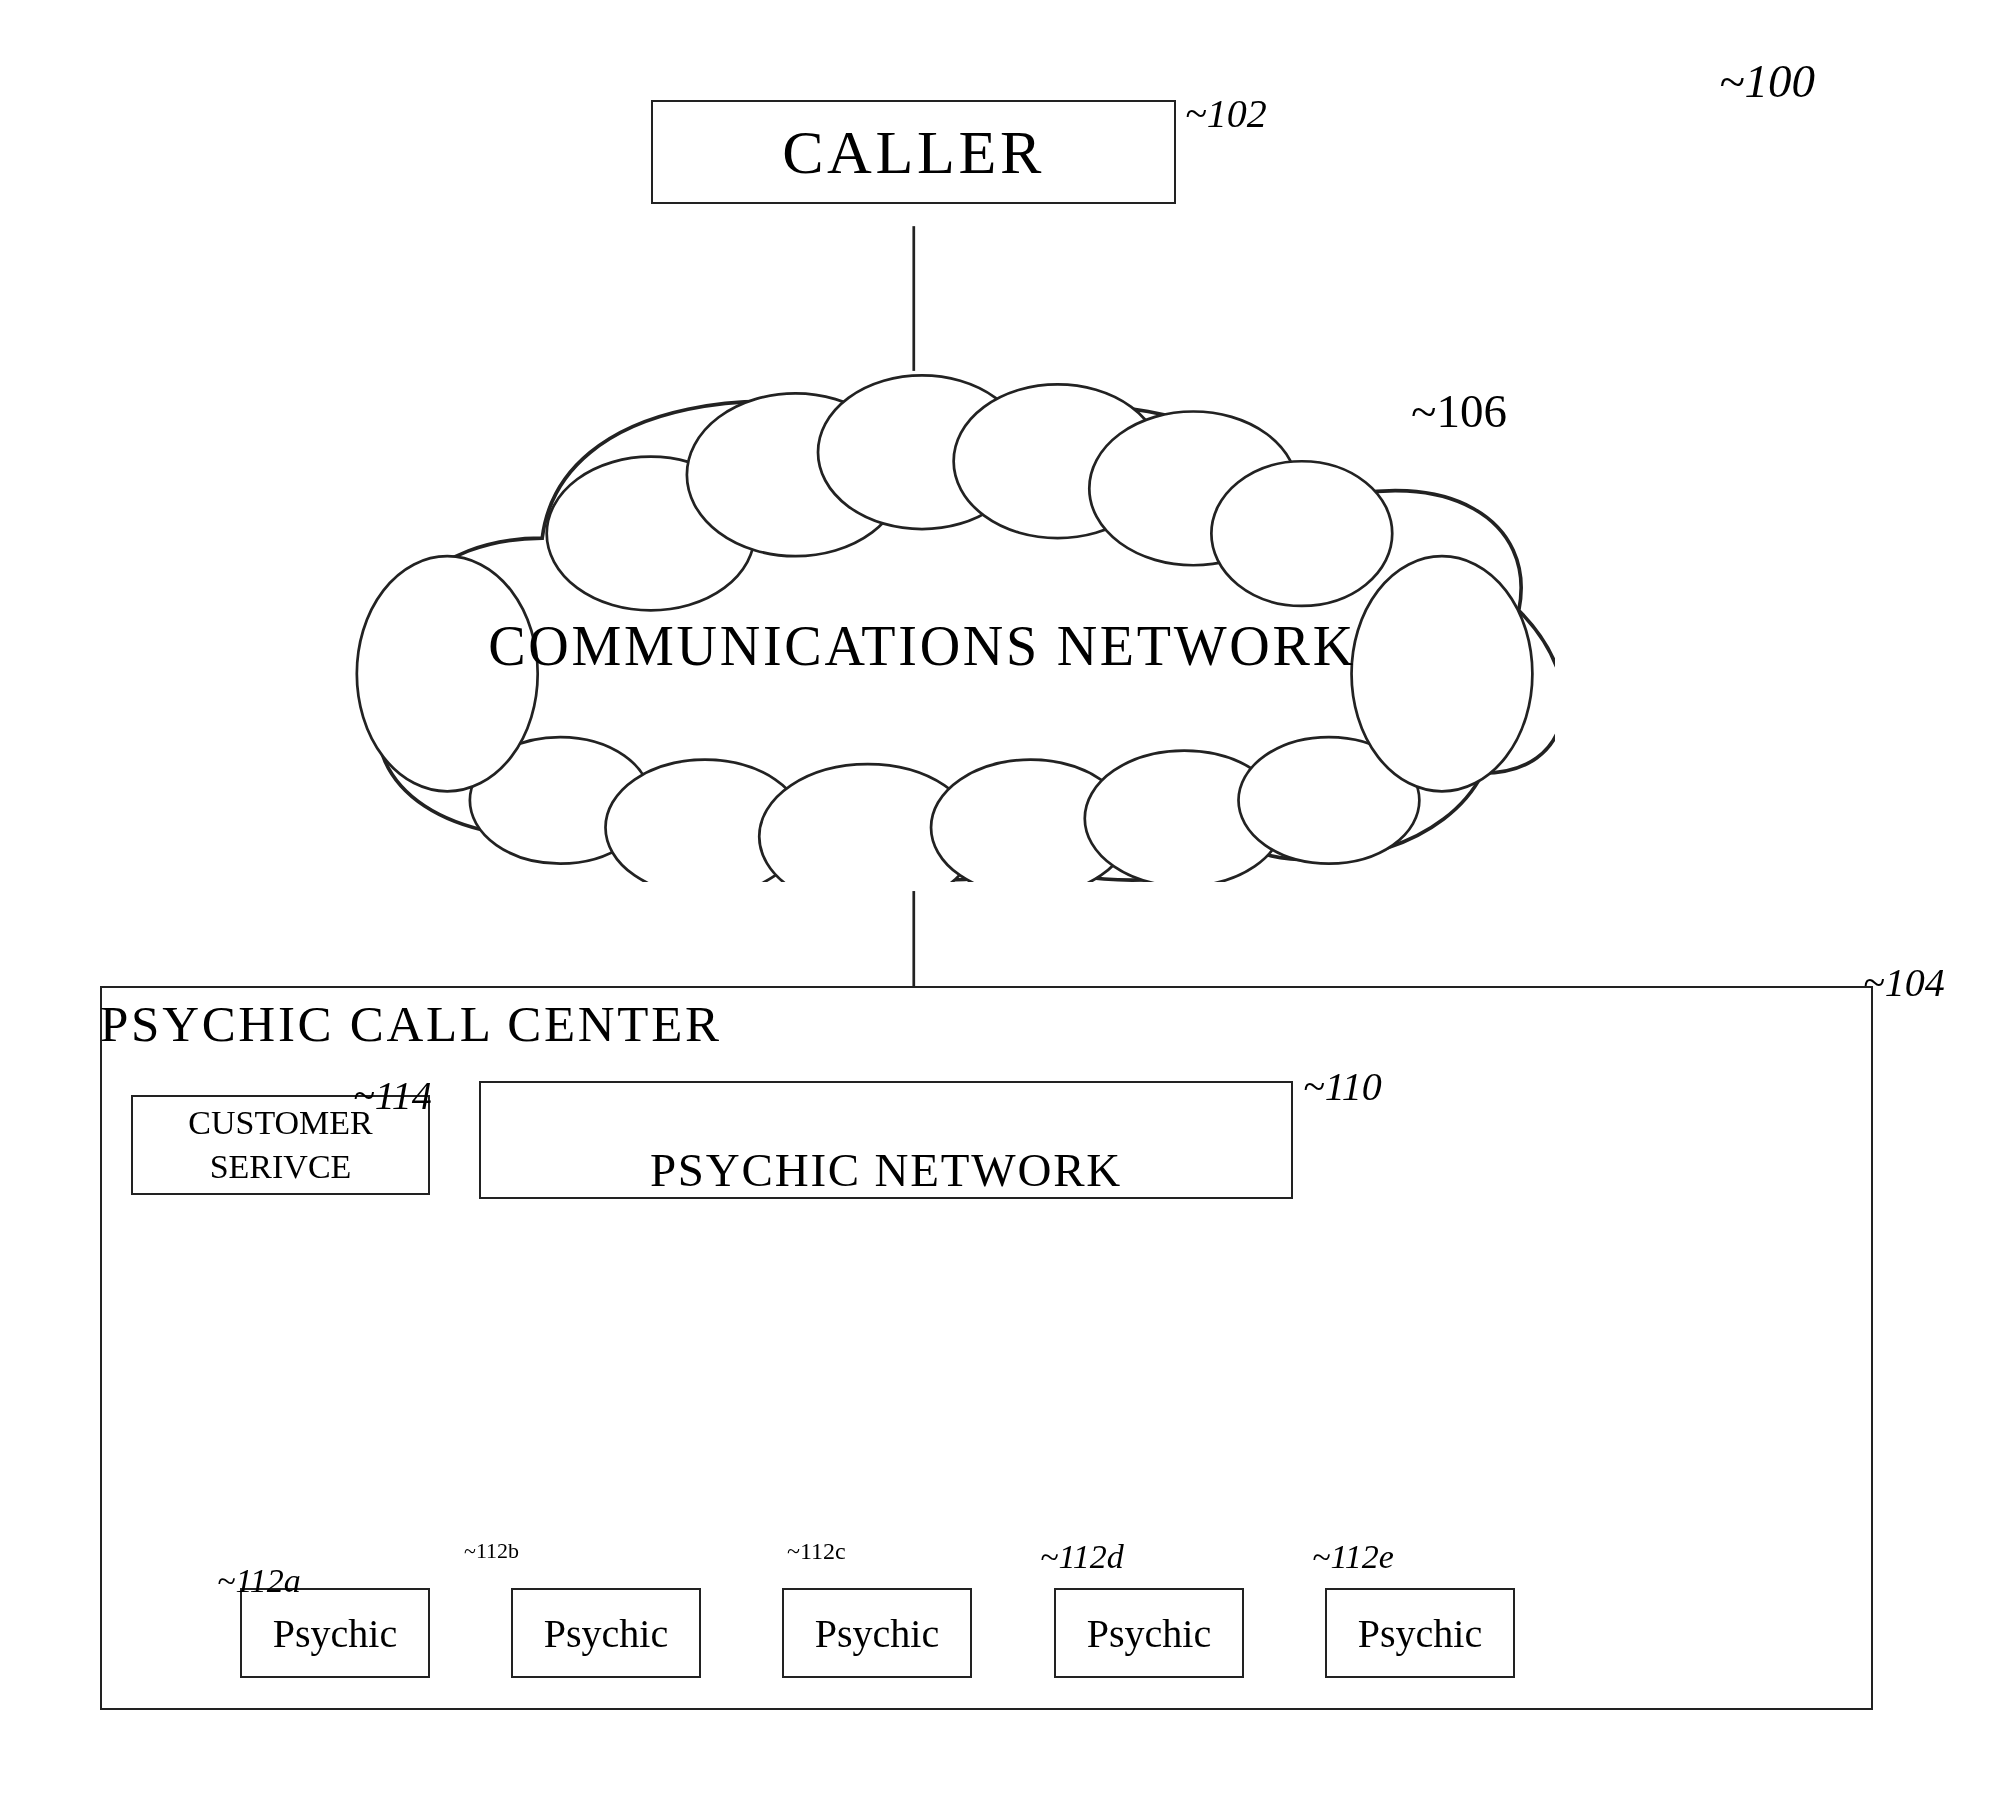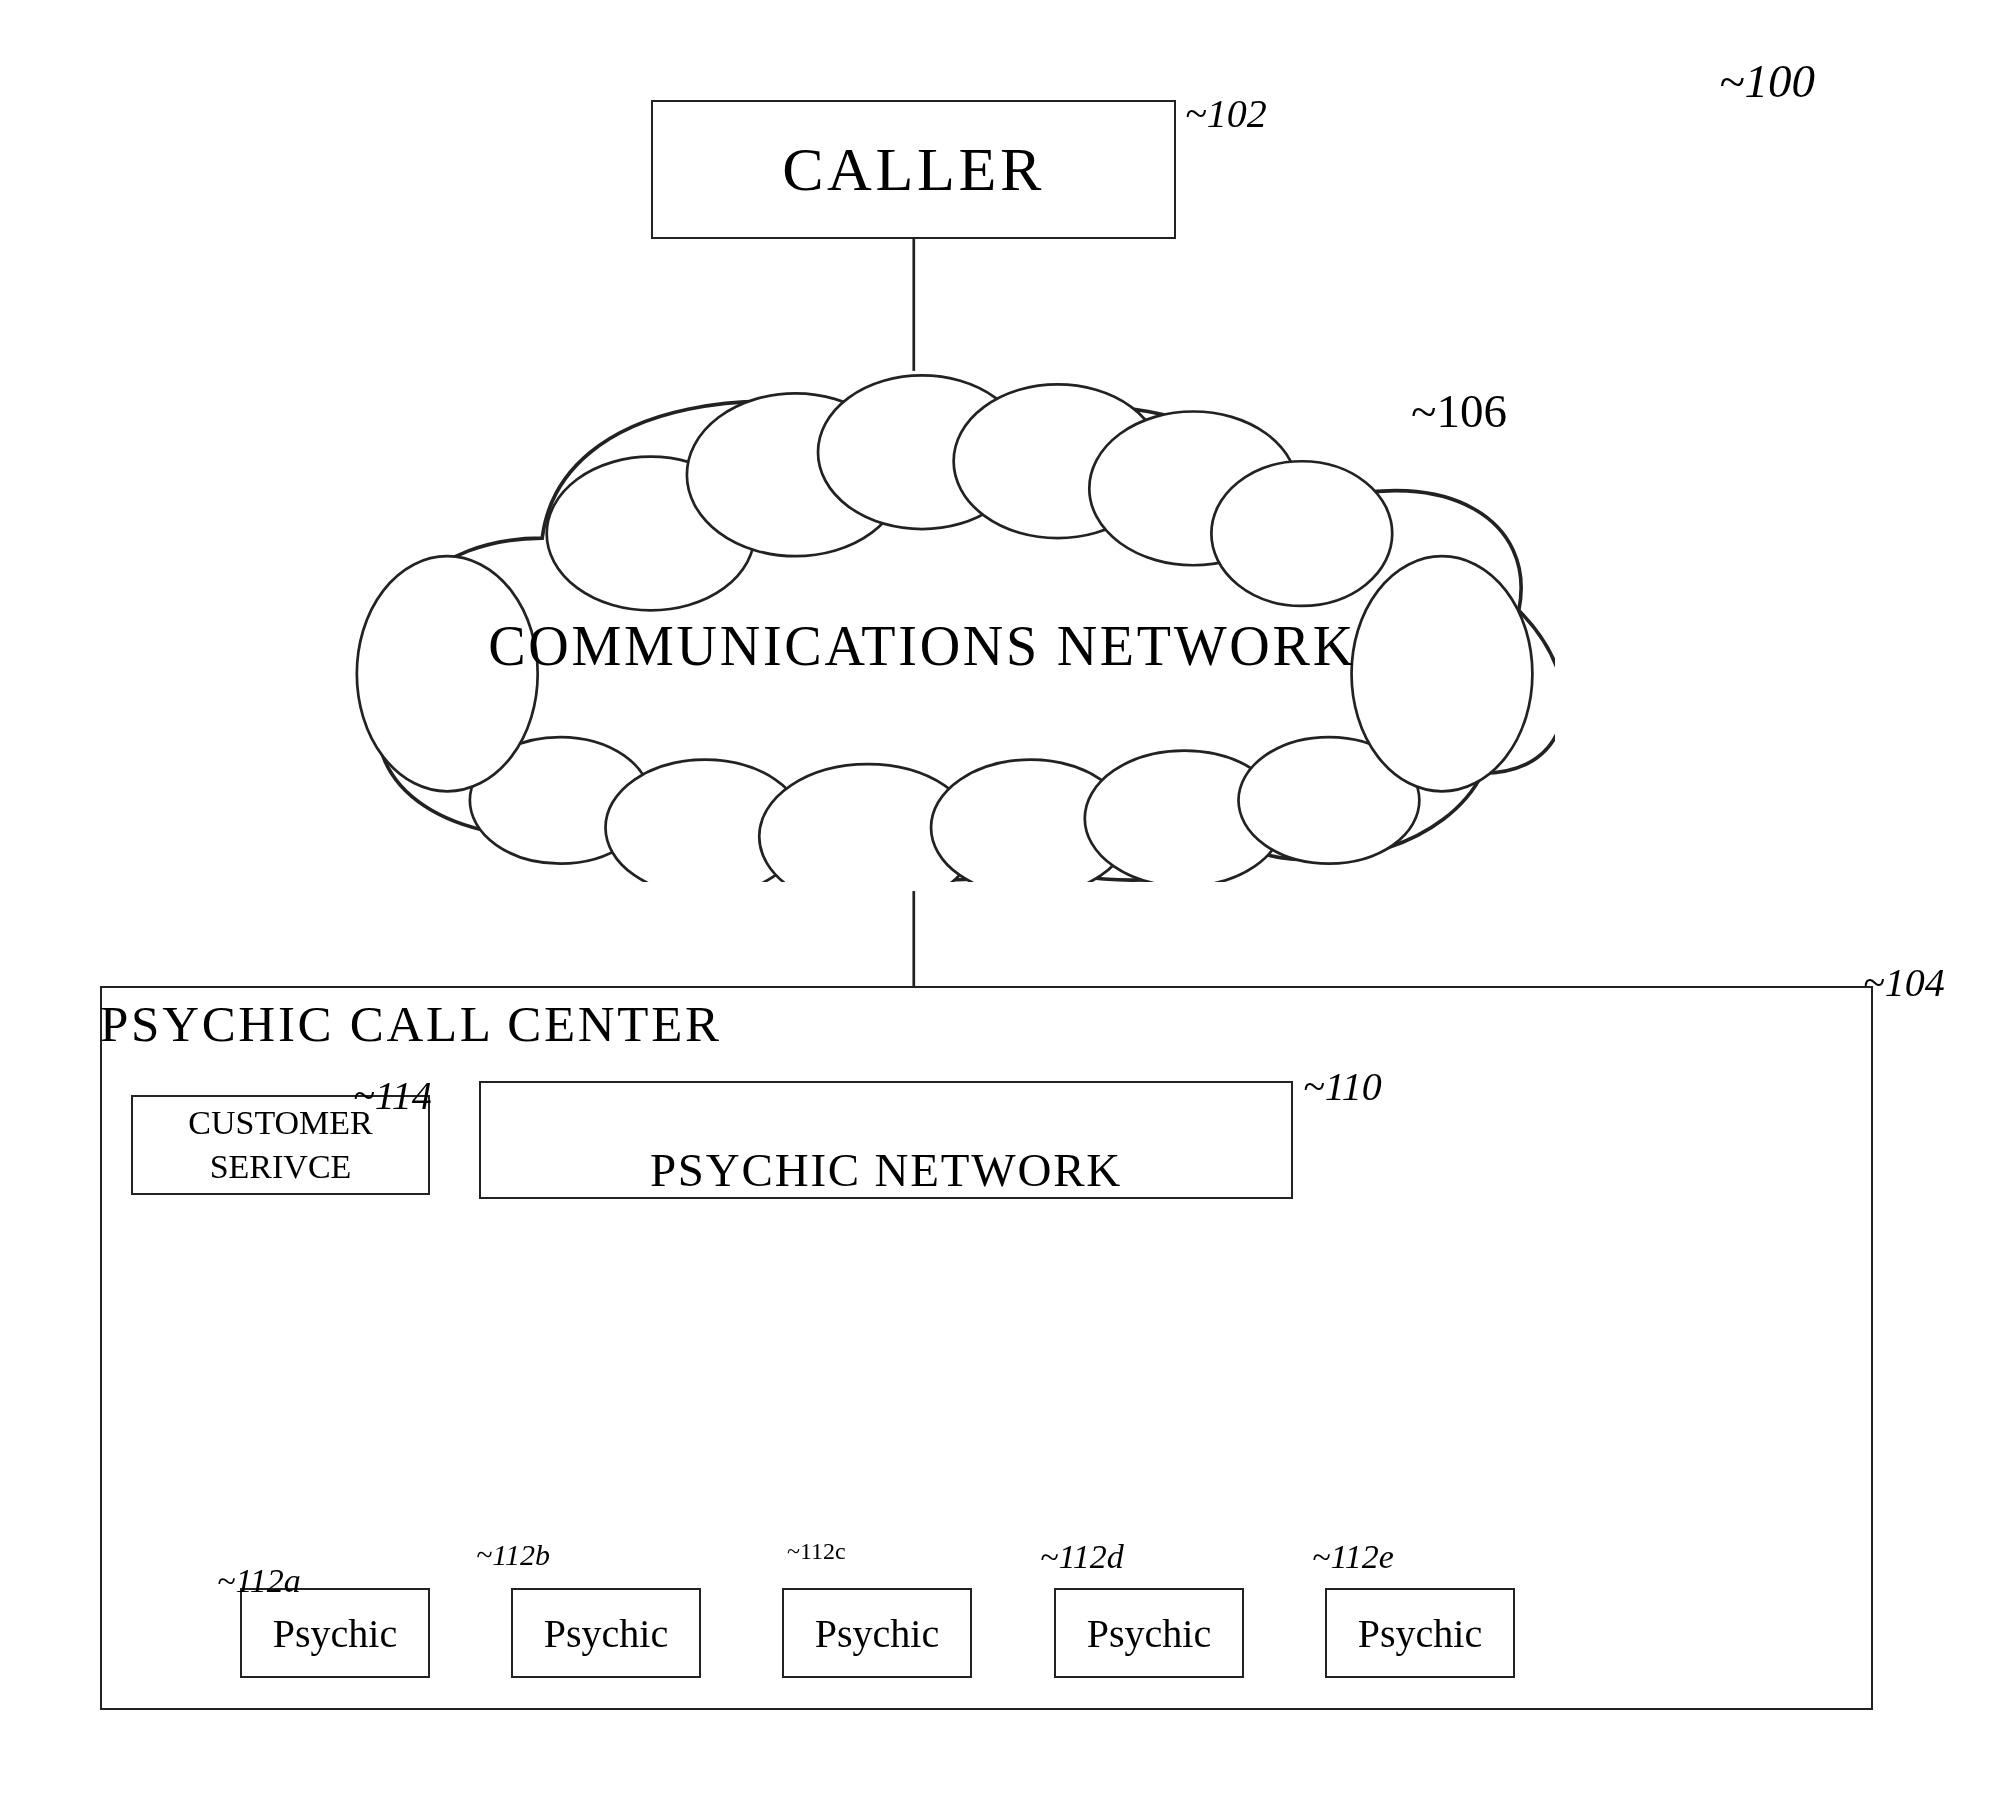--- a/index.html
+++ b/index.html
@@ -19,21 +19,21 @@
       width: 2013px;
       height: 1821px;
     }
 
     
     .caller-box {
       position: absolute;
       top: 100px;
       left: 651px;
       width: 525px;
-      height: 139px;
+      height: 104px;
       border: 2.7px solid #222;
       display: flex;
       align-items: center;
       justify-content: center;
       background: #fff;
     }
 
     .caller-label {
       font-size: 62px;
       font-weight: normal;
@@ -182,21 +182,21 @@
 
     
     .psychic-1 { top: 1588px; left: 240px; }
     .psychic-2 { top: 1588px; left: 511px; }
     .psychic-3 { top: 1588px; left: 782px; }
     .psychic-4 { top: 1588px; left: 1054px; }
     .psychic-5 { top: 1588px; left: 1325px; }
 
     
     .ref-112a { position: absolute; top: 1538px; left: 217px; font-size: 34px; font-style: italic; margin-top: 24px; }
-    .ref-112b { position: absolute; top: 1538px; left: 476px; font-size: 30px; font-style: italic; }
+    .ref-112b { position: absolute; top: 1538px; left: 464px; font-size: 22px; }
     .ref-112c { position: absolute; top: 1538px; left: 787px; font-size: 24px; }
     .ref-112d { position: absolute; top: 1538px; left: 1040px; font-size: 34px; font-style: italic; }
     .ref-112e { position: absolute; top: 1538px; left: 1312px; font-size: 34px; font-style: italic; }
 
     svg.lines {
       position: absolute;
       top: 0; left: 0;
       width: 2013px;
       height: 1821px;
       pointer-events: none;

